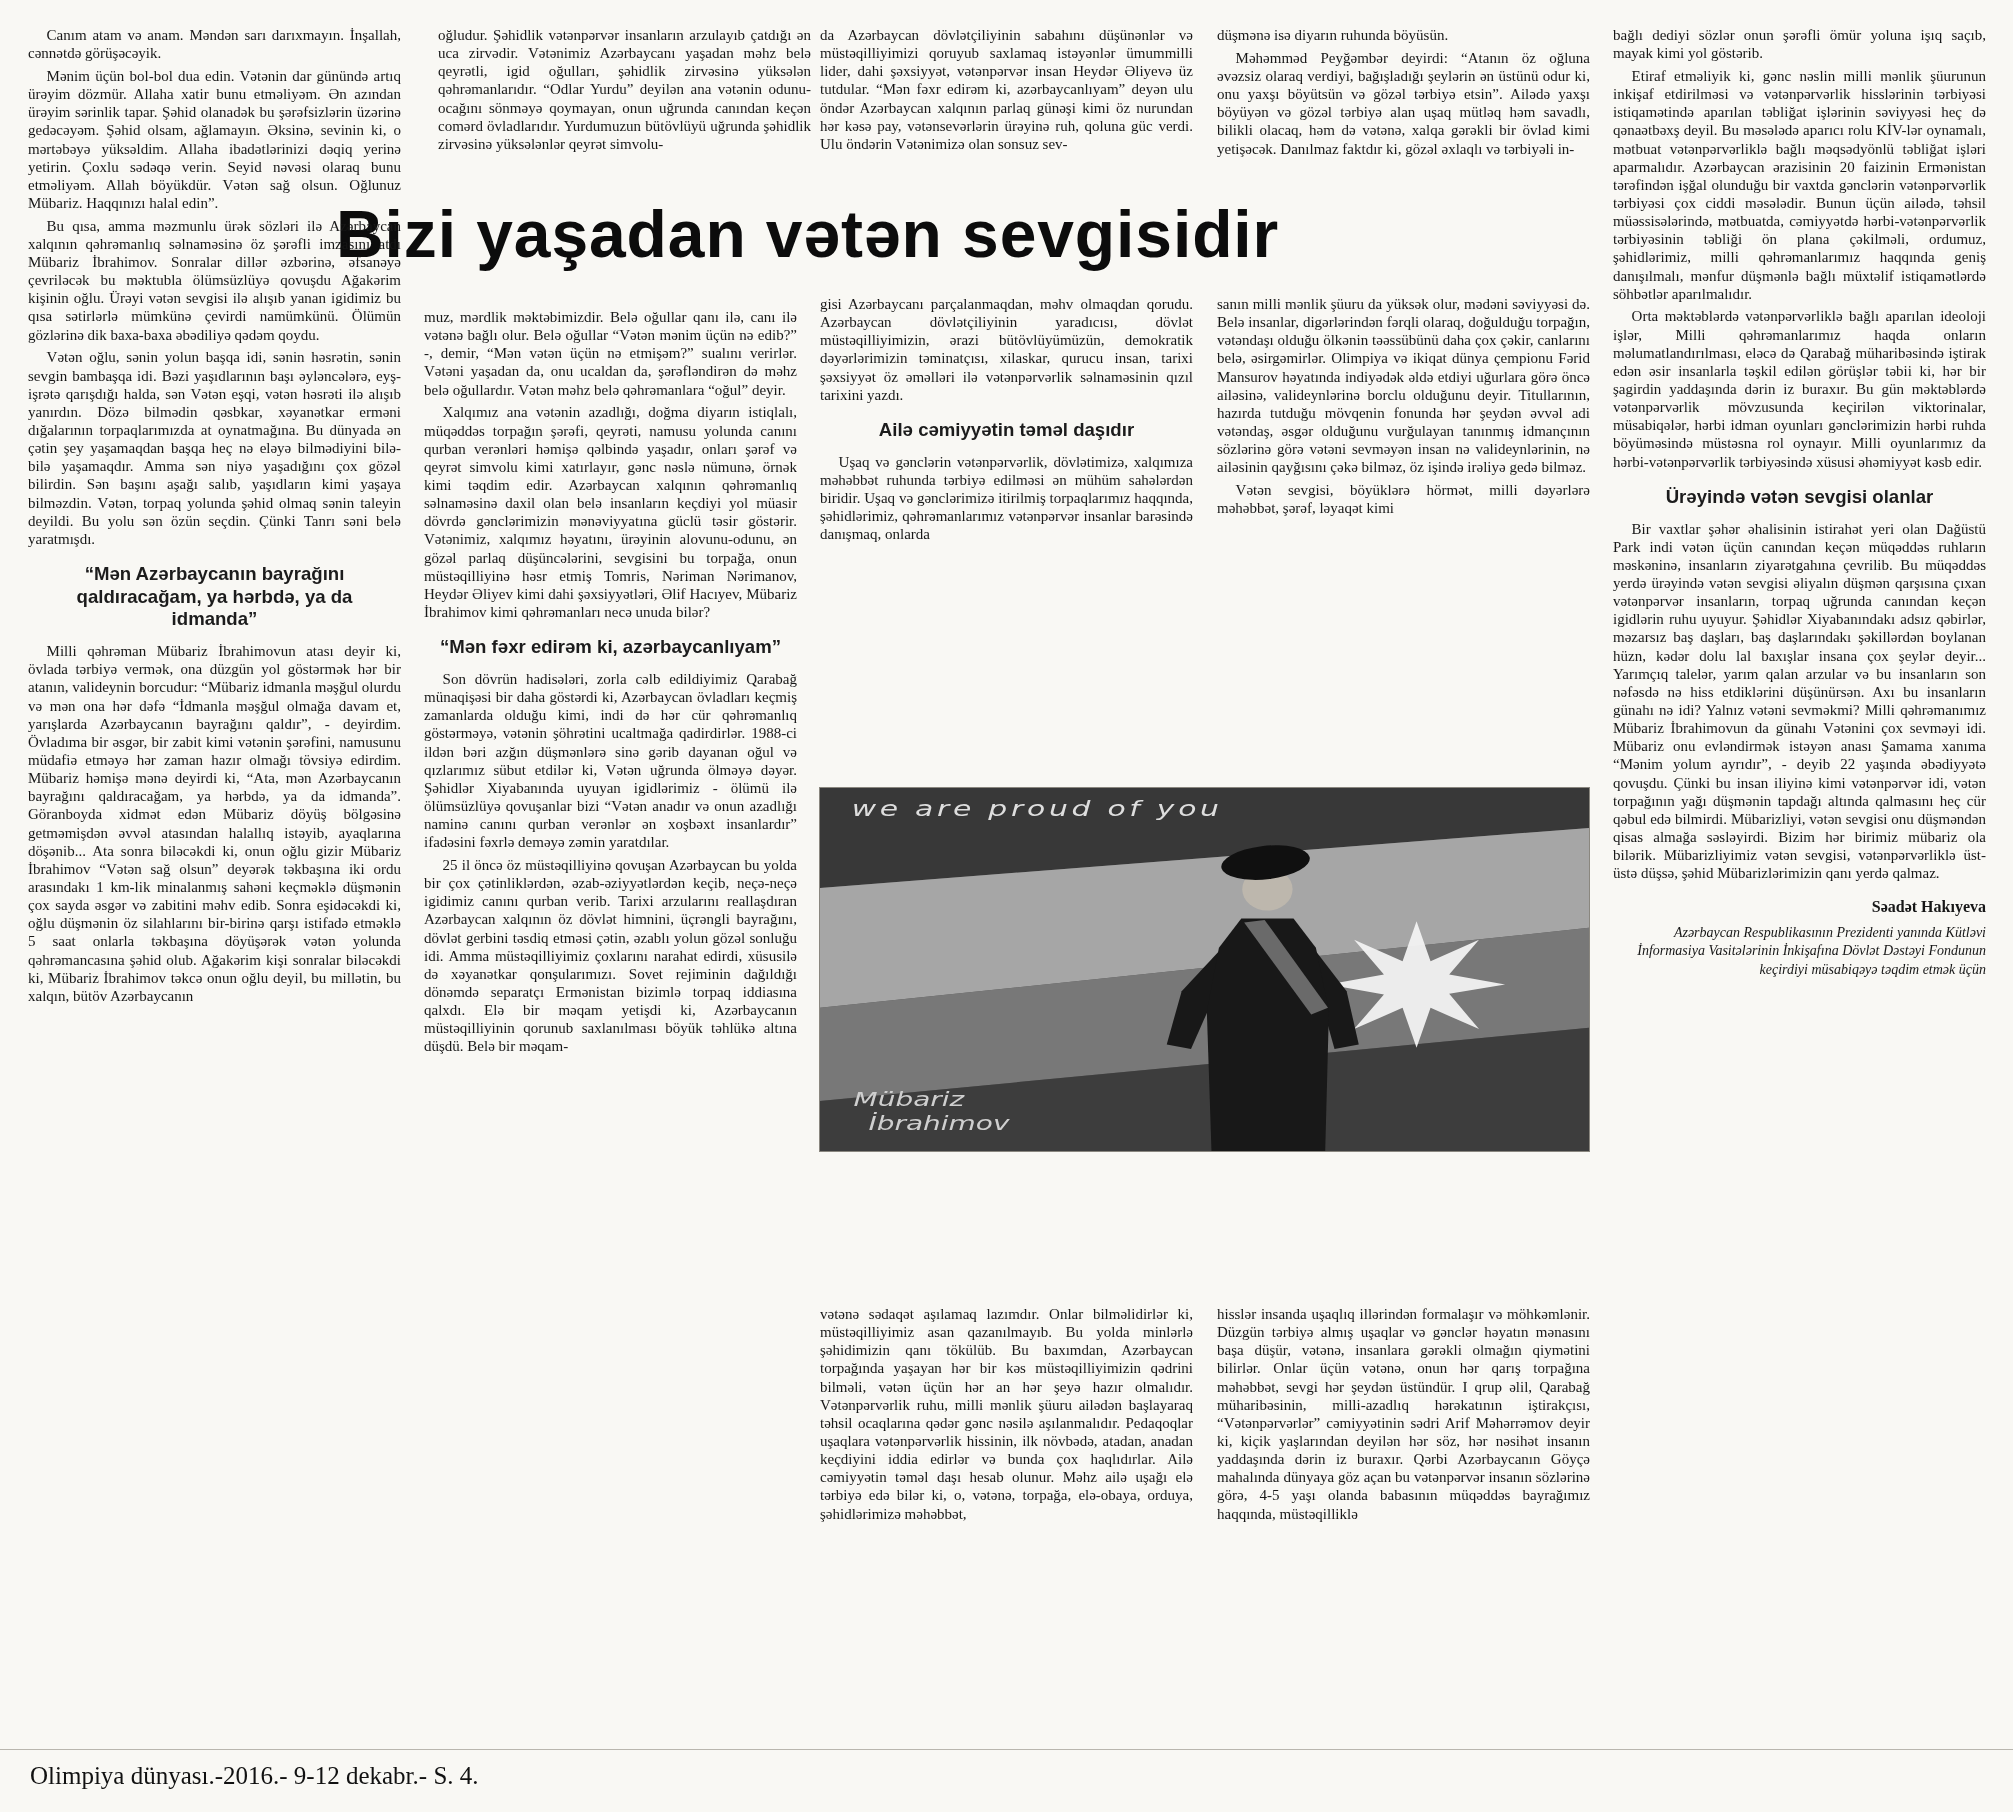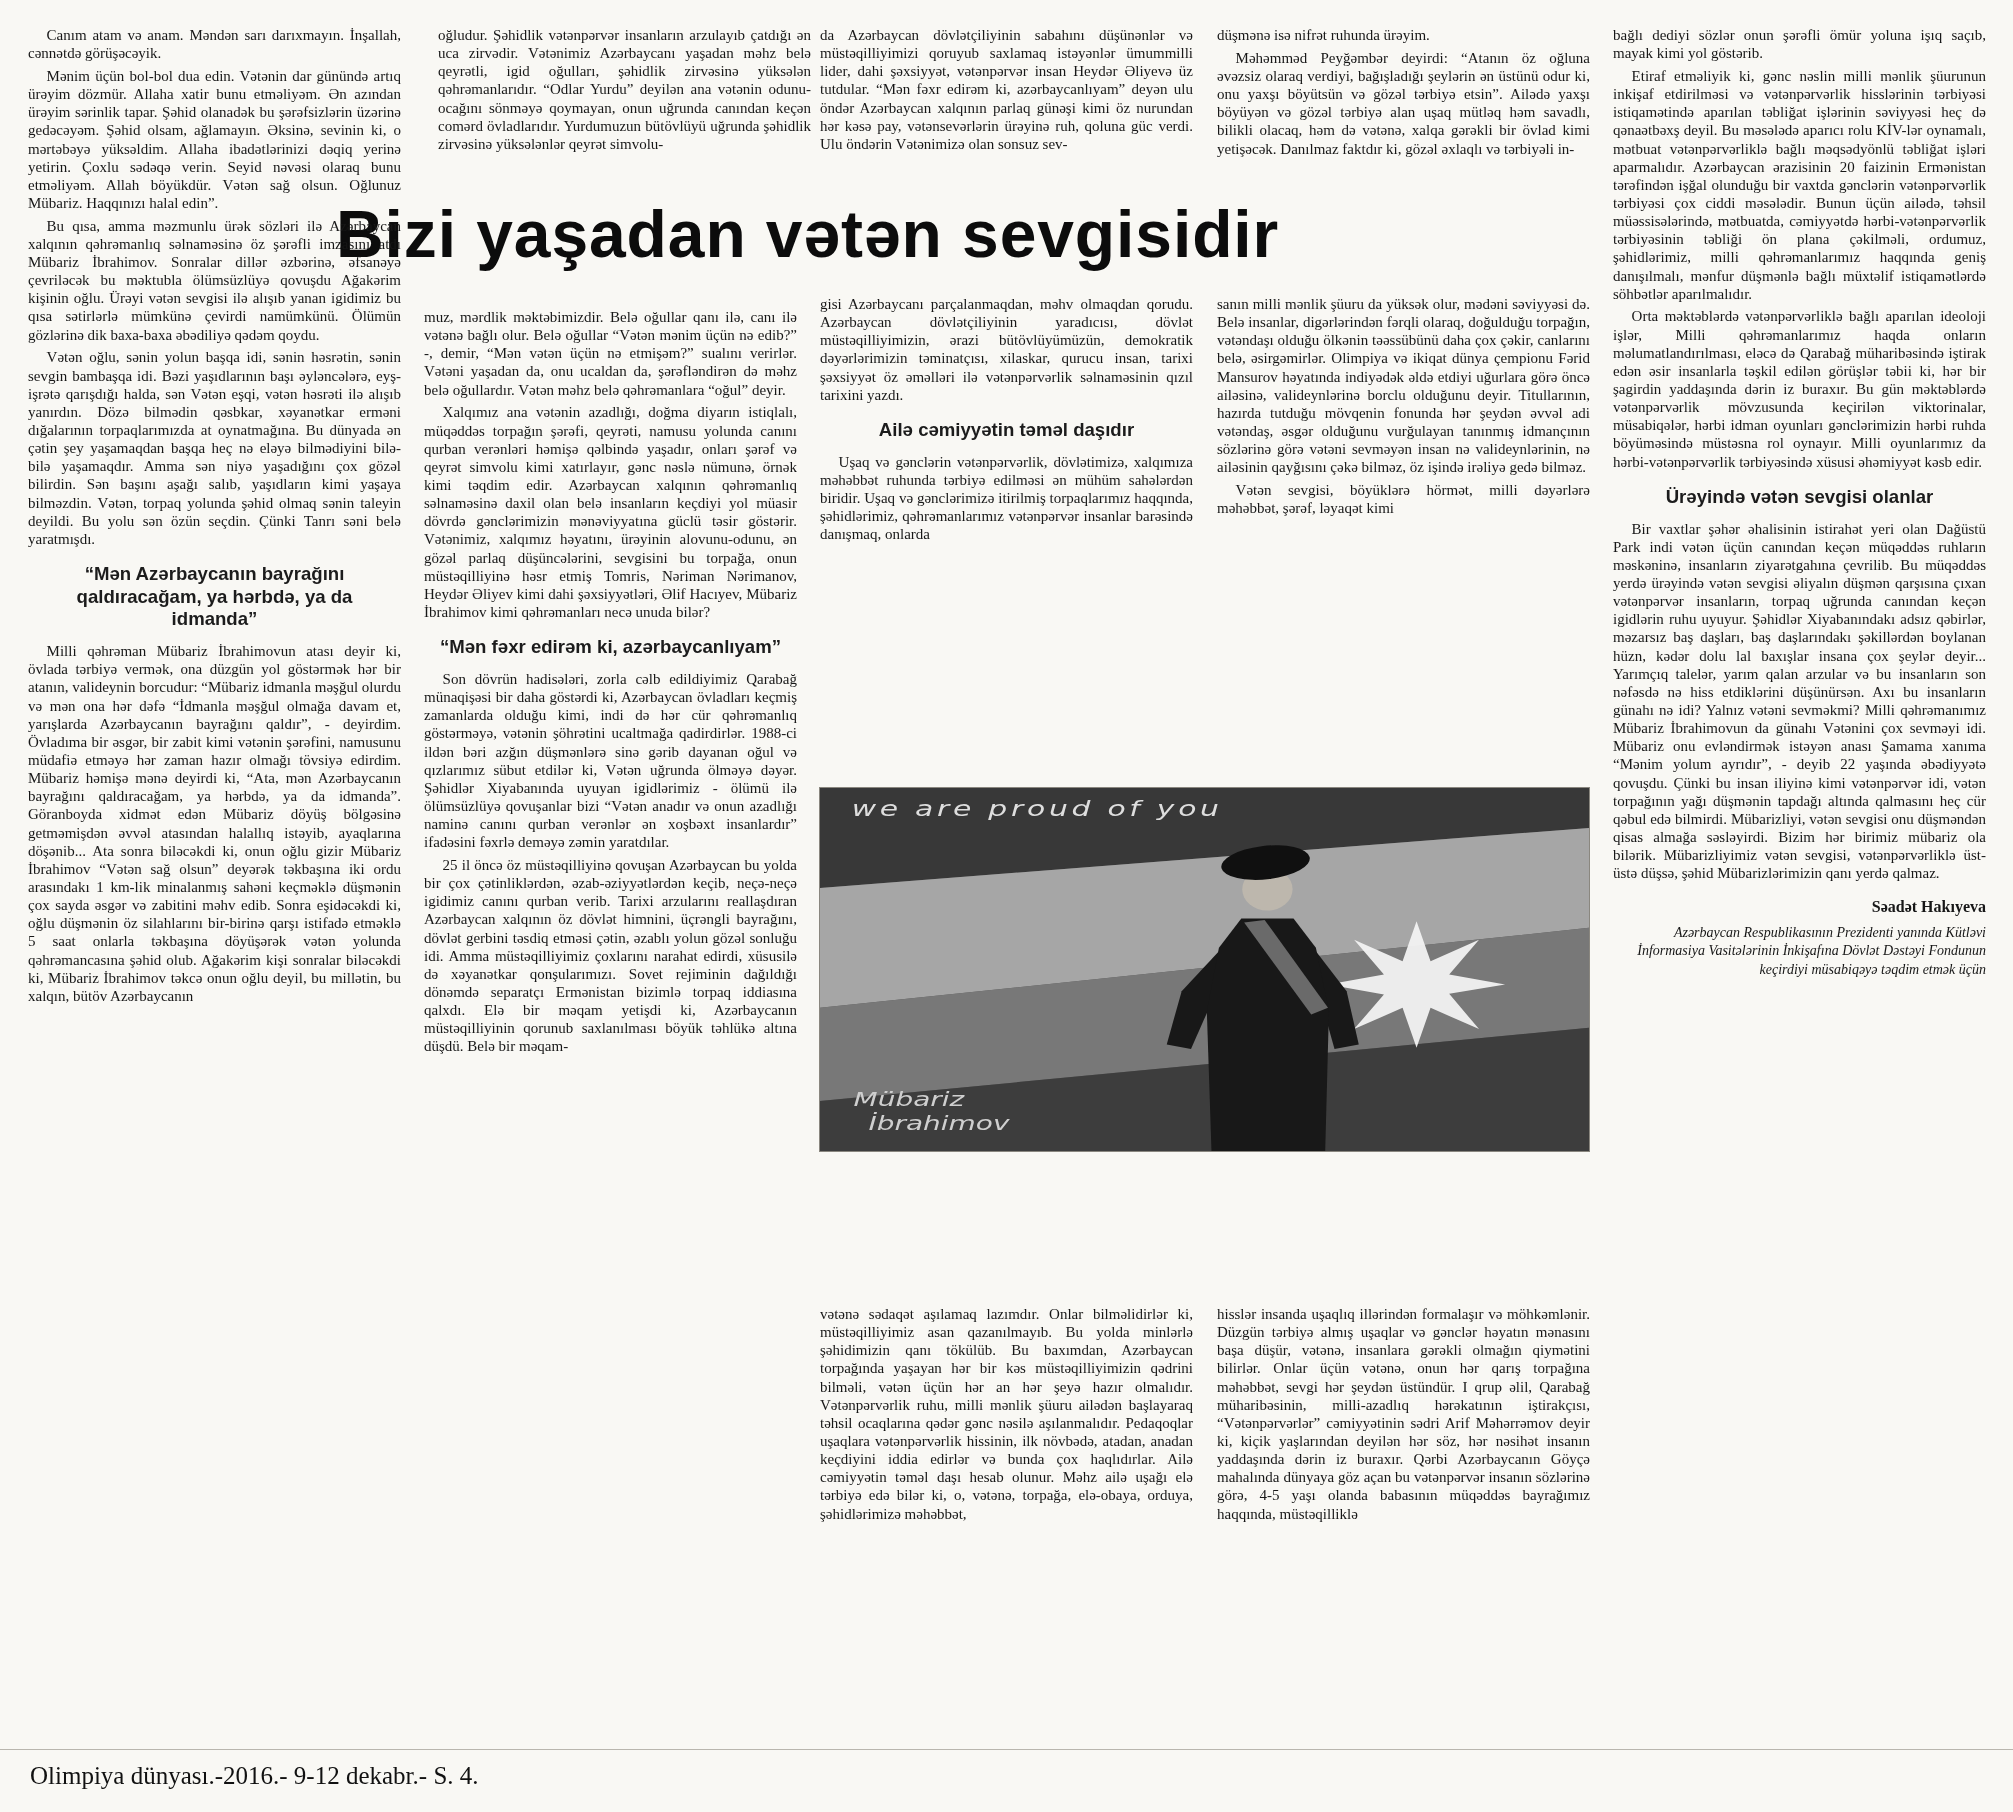--- a/index.html
+++ b/index.html
@@ -81,21 +81,21 @@
     <div class="seg">
         <p>Uşaq və gənclərin vətənpərvərlik, dövlətimizə, xalqımıza məhəbbət ruhunda tərbiyə edilməsi ən mühüm sahələrdən biridir. Uşaq və gənclərimizə itirilmiş torpaqlarımız haqqında, şəhidlərimiz, qəhrəmanlarımız vətənpərvər insanlar barəsində danışmaq, onlarda</p>
       </div>
   </div>
 
   <div class="block cont" id="col3-bot">
       <p>vətənə sədaqət aşılamaq lazımdır. Onlar bilməlidirlər ki, müstəqilliyimiz asan qazanılmayıb. Bu yolda minlərlə şəhidimizin qanı tökülüb. Bu baxımdan, Azərbaycan torpağında yaşayan hər bir kəs müstəqilliyimizin qədrini bilməli, vətən üçün hər an hər şeyə hazır olmalıdır. Vətənpərvərlik ruhu, milli mənlik şüuru ailədən başlayaraq təhsil ocaqlarına qədər gənc nəsilə aşılanmalıdır. Pedaqoqlar uşaqlara vətənpərvərlik hissinin, ilk növbədə, atadan, anadan keçdiyini iddia edirlər və bunda çox haqlıdırlar. Ailə cəmiyyətin təməl daşı hesab olunur. Məhz ailə uşağı elə tərbiyə edə bilər ki, o, vətənə, torpağa, elə-obaya, orduya, şəhidlərimizə məhəbbət,</p>
     </div>
 
   <div class="block cont" id="col4-top">
-      <p>düşmənə isə nifrət ruhunda ürəyim.</p>
+      <p>düşmənə isə diyarın ruhunda böyüsün.</p>
       <p>Məhəmməd Peyğəmbər deyirdi: “Atanın öz oğluna əvəzsiz olaraq verdiyi, bağışladığı şeylərin ən üstünü odur ki, onu yaxşı böyütsün və gözəl tərbiyə etsin”. Ailədə yaxşı böyüyən və gözəl tərbiyə alan uşaq mütləq həm savadlı, bilikli olacaq, həm də vətənə, xalqa gərəkli bir övlad kimi yetişəcək. Danılmaz faktdır ki, gözəl əxlaqlı və tərbiyəli in-</p>
     </div>
   <div class="block cont" id="col4-mid">
       <p>sanın milli mənlik şüuru da yüksək olur, mədəni səviyyəsi də. Belə insanlar, digərlərindən fərqli olaraq, doğulduğu torpağın, vətəndaşı olduğu ölkənin təəssübünü daha çox çəkir, canlarını belə, əsirgəmirlər. Olimpiya və ikiqat dünya çempionu Fərid Mansurov həyatında indiyədək əldə etdiyi uğurlara görə öncə ailəsinə, valideynlərinə borclu olduğunu deyir. Titullarının, hazırda tutduğu mövqenin fonunda hər şeydən əvvəl adi vətəndaş, əsgər olduğunu vurğulayan tanınmış idmançının sözlərinə görə vətəni sevməyən insan nə valideynlərinin, nə ailəsinin qayğısını çəkə bilməz, öz işində irəliyə gedə bilməz.</p>
       <p>Vətən sevgisi, böyüklərə hörmət, milli dəyərlərə məhəbbət, şərəf, ləyaqət kimi</p>
     </div>
   <div class="block cont" id="col4-bot">
       <p>hisslər insanda uşaqlıq illərindən formalaşır və möhkəmlənir. Düzgün tərbiyə almış uşaqlar və gənclər həyatın mənasını başa düşür, vətənə, insanlara gərəkli olmağın qiymətini bilirlər. Onlar üçün vətənə, onun hər qarış torpağına məhəbbət, sevgi hər şeydən üstündür. I qrup əlil, Qarabağ müharibəsinin, milli-azadlıq hərəkatının iştirakçısı, “Vətənpərvərlər” cəmiyyətinin sədri Arif Məhərrəmov deyir ki, kiçik yaşlarından deyilən hər söz, hər nəsihət insanın yaddaşında dərin iz buraxır. Qərbi Azərbaycanın Göyçə mahalında dünyaya göz açan bu vətənpərvər insanın sözlərinə görə, 4-5 yaşı olanda babasının müqəddəs bayrağımız haqqında, müstəqilliklə</p>
     </div>
 

